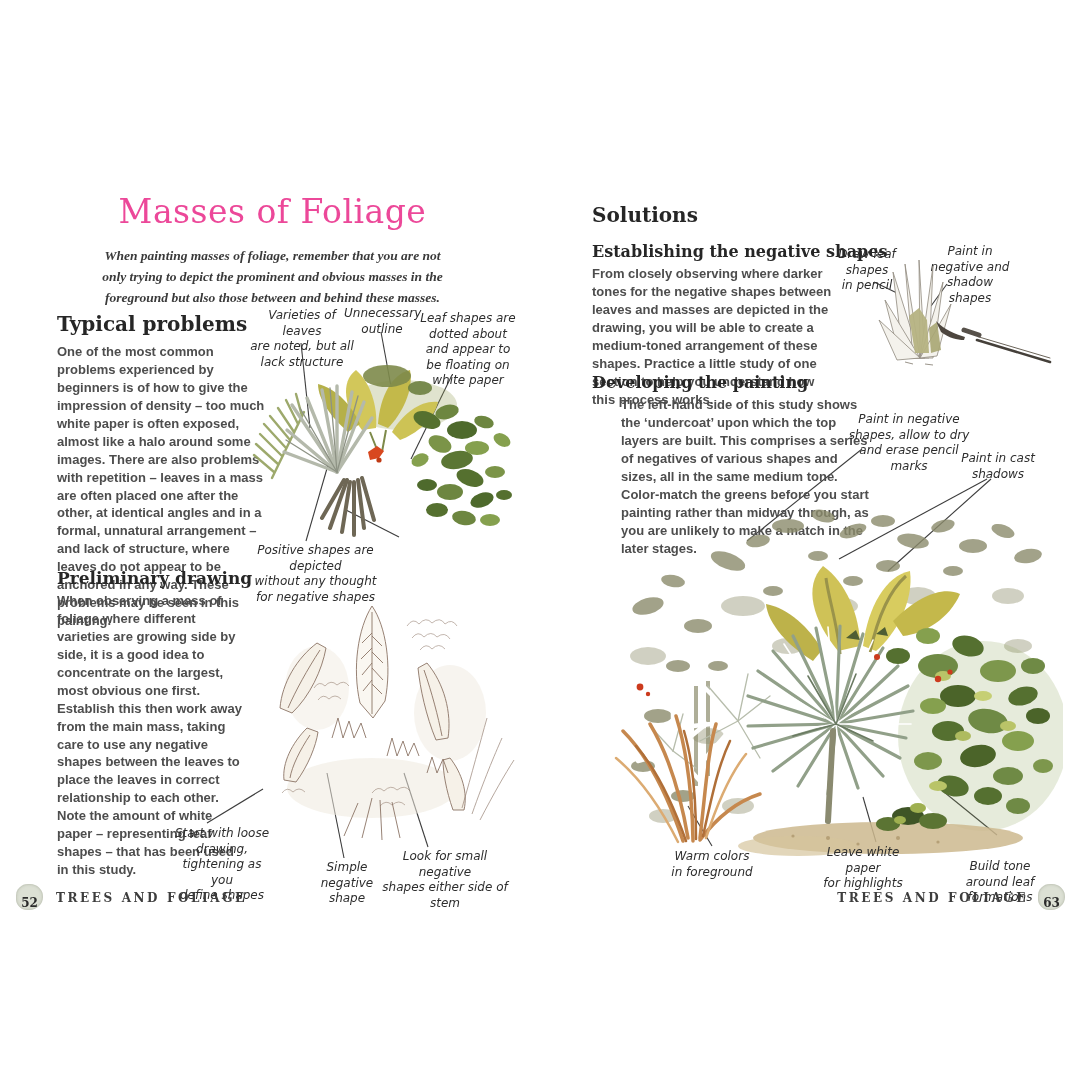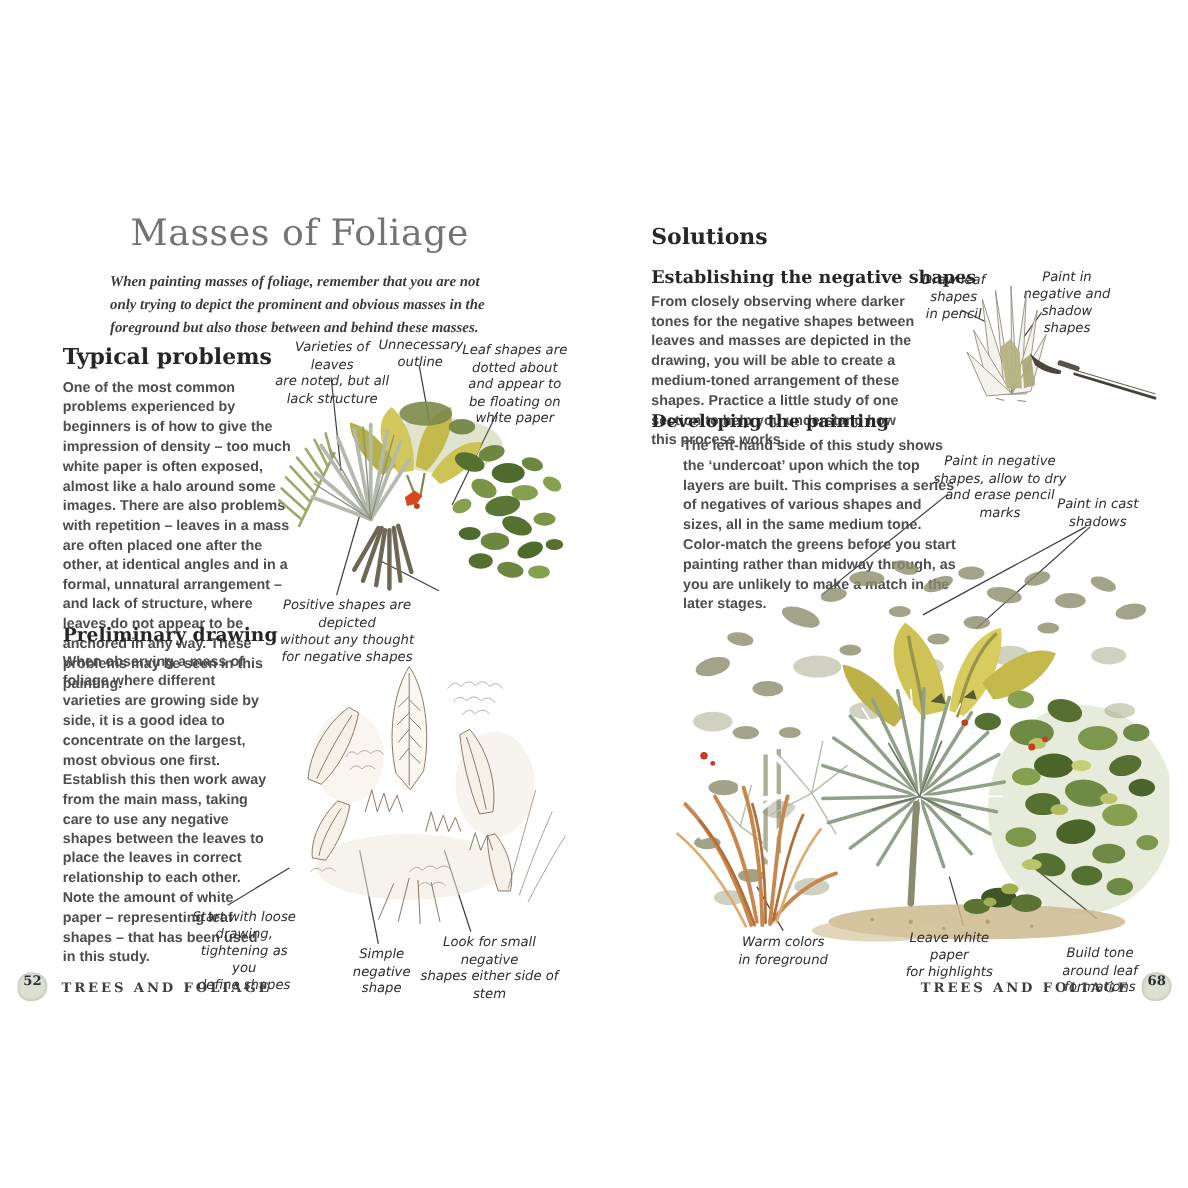--- a/index.html
+++ b/index.html
@@ -1,31 +1,31 @@
 <!DOCTYPE html>
 <html><head>
 <meta charset="utf-8">
 <style>
   html,body{margin:0;padding:0;background:#ffffff;}
   #spread{position:relative;width:1080px;height:1080px;background:#ffffff;overflow:hidden;
           font-family:"Liberation Sans",sans-serif;}
   .abs{position:absolute;}
-  .h1{font-family:"DejaVu Serif",serif;font-size:33px;color:#737373;letter-spacing:.5px;text-align:center;}
+  .h1{font-family:"DejaVu Serif",serif;font-size:33px;color:#ec4899;letter-spacing:.5px;text-align:center;}
   .intro{font-family:"Liberation Serif",serif;font-style:italic;font-weight:bold;font-size:13.5px;
-         line-height:1.55;color:#3a3a3a;}
+         line-height:1.55;color:#3a3a3a;text-align:center;}
   .h2{font-family:"DejaVu Serif",serif;font-weight:bold;font-size:20px;color:#262626;}
   .h3{font-family:"DejaVu Serif",serif;font-weight:bold;font-size:16px;color:#262626;}
   .h3s{font-family:"DejaVu Serif",serif;font-weight:bold;font-size:17px;color:#262626;}
   .body{font-size:13px;line-height:1.38;color:#4d4d4d;font-weight:bold;}
   .ann{font-size:12px;font-style:italic;line-height:1.3;color:#2d2d2d;text-align:center;
        white-space:pre-line;font-family:"DejaVu Sans",sans-serif;}
   .footer-chapter{font-family:"DejaVu Serif",serif;font-weight:bold;font-size:12px;
                   letter-spacing:2.6px;color:#3d3d3d;}
   .badge{width:27px;height:26px;background:#dce0d4;border-radius:48% 52% 55% 45%;
-         display:flex;align-items:flex-start;justify-content:center;
+         display:flex;align-items:flex-end;justify-content:center;
          font-family:"DejaVu Serif",serif;font-weight:bold;font-size:12px;color:#2b2b2b;
          box-shadow:inset 0 0 3px rgba(120,125,105,.5);}
   svg{display:block;}
 </style>
 </head>
 <body>
 
 <div id="spread">
 
   <svg class="abs" style="left:0;top:0;" width="1080" height="1080" viewBox="0 0 1080 1080">
@@ -452,16 +452,16 @@
   <div class="abs ann" style="left:666px;top:849px;width:92px;">Warm colors
 in foreground</div>
   <div class="abs ann" style="left:808px;top:845px;width:110px;">Leave white paper
 for highlights</div>
   <div class="abs ann" style="left:953px;top:823px;width:94px;margin-top:36px;">Build tone
 around leaf
 formations</div>
 
   <div class="abs footer-chapter" style="left:790px;top:891px;width:238px;text-align:right;">TREES AND FOLIAGE</div>
   <div class="abs badge" style="left:1038px;top:884px;">
-      <span>68</span>
+      <span>63</span>
     </div>
 
 </div>
 
 </body></html>

